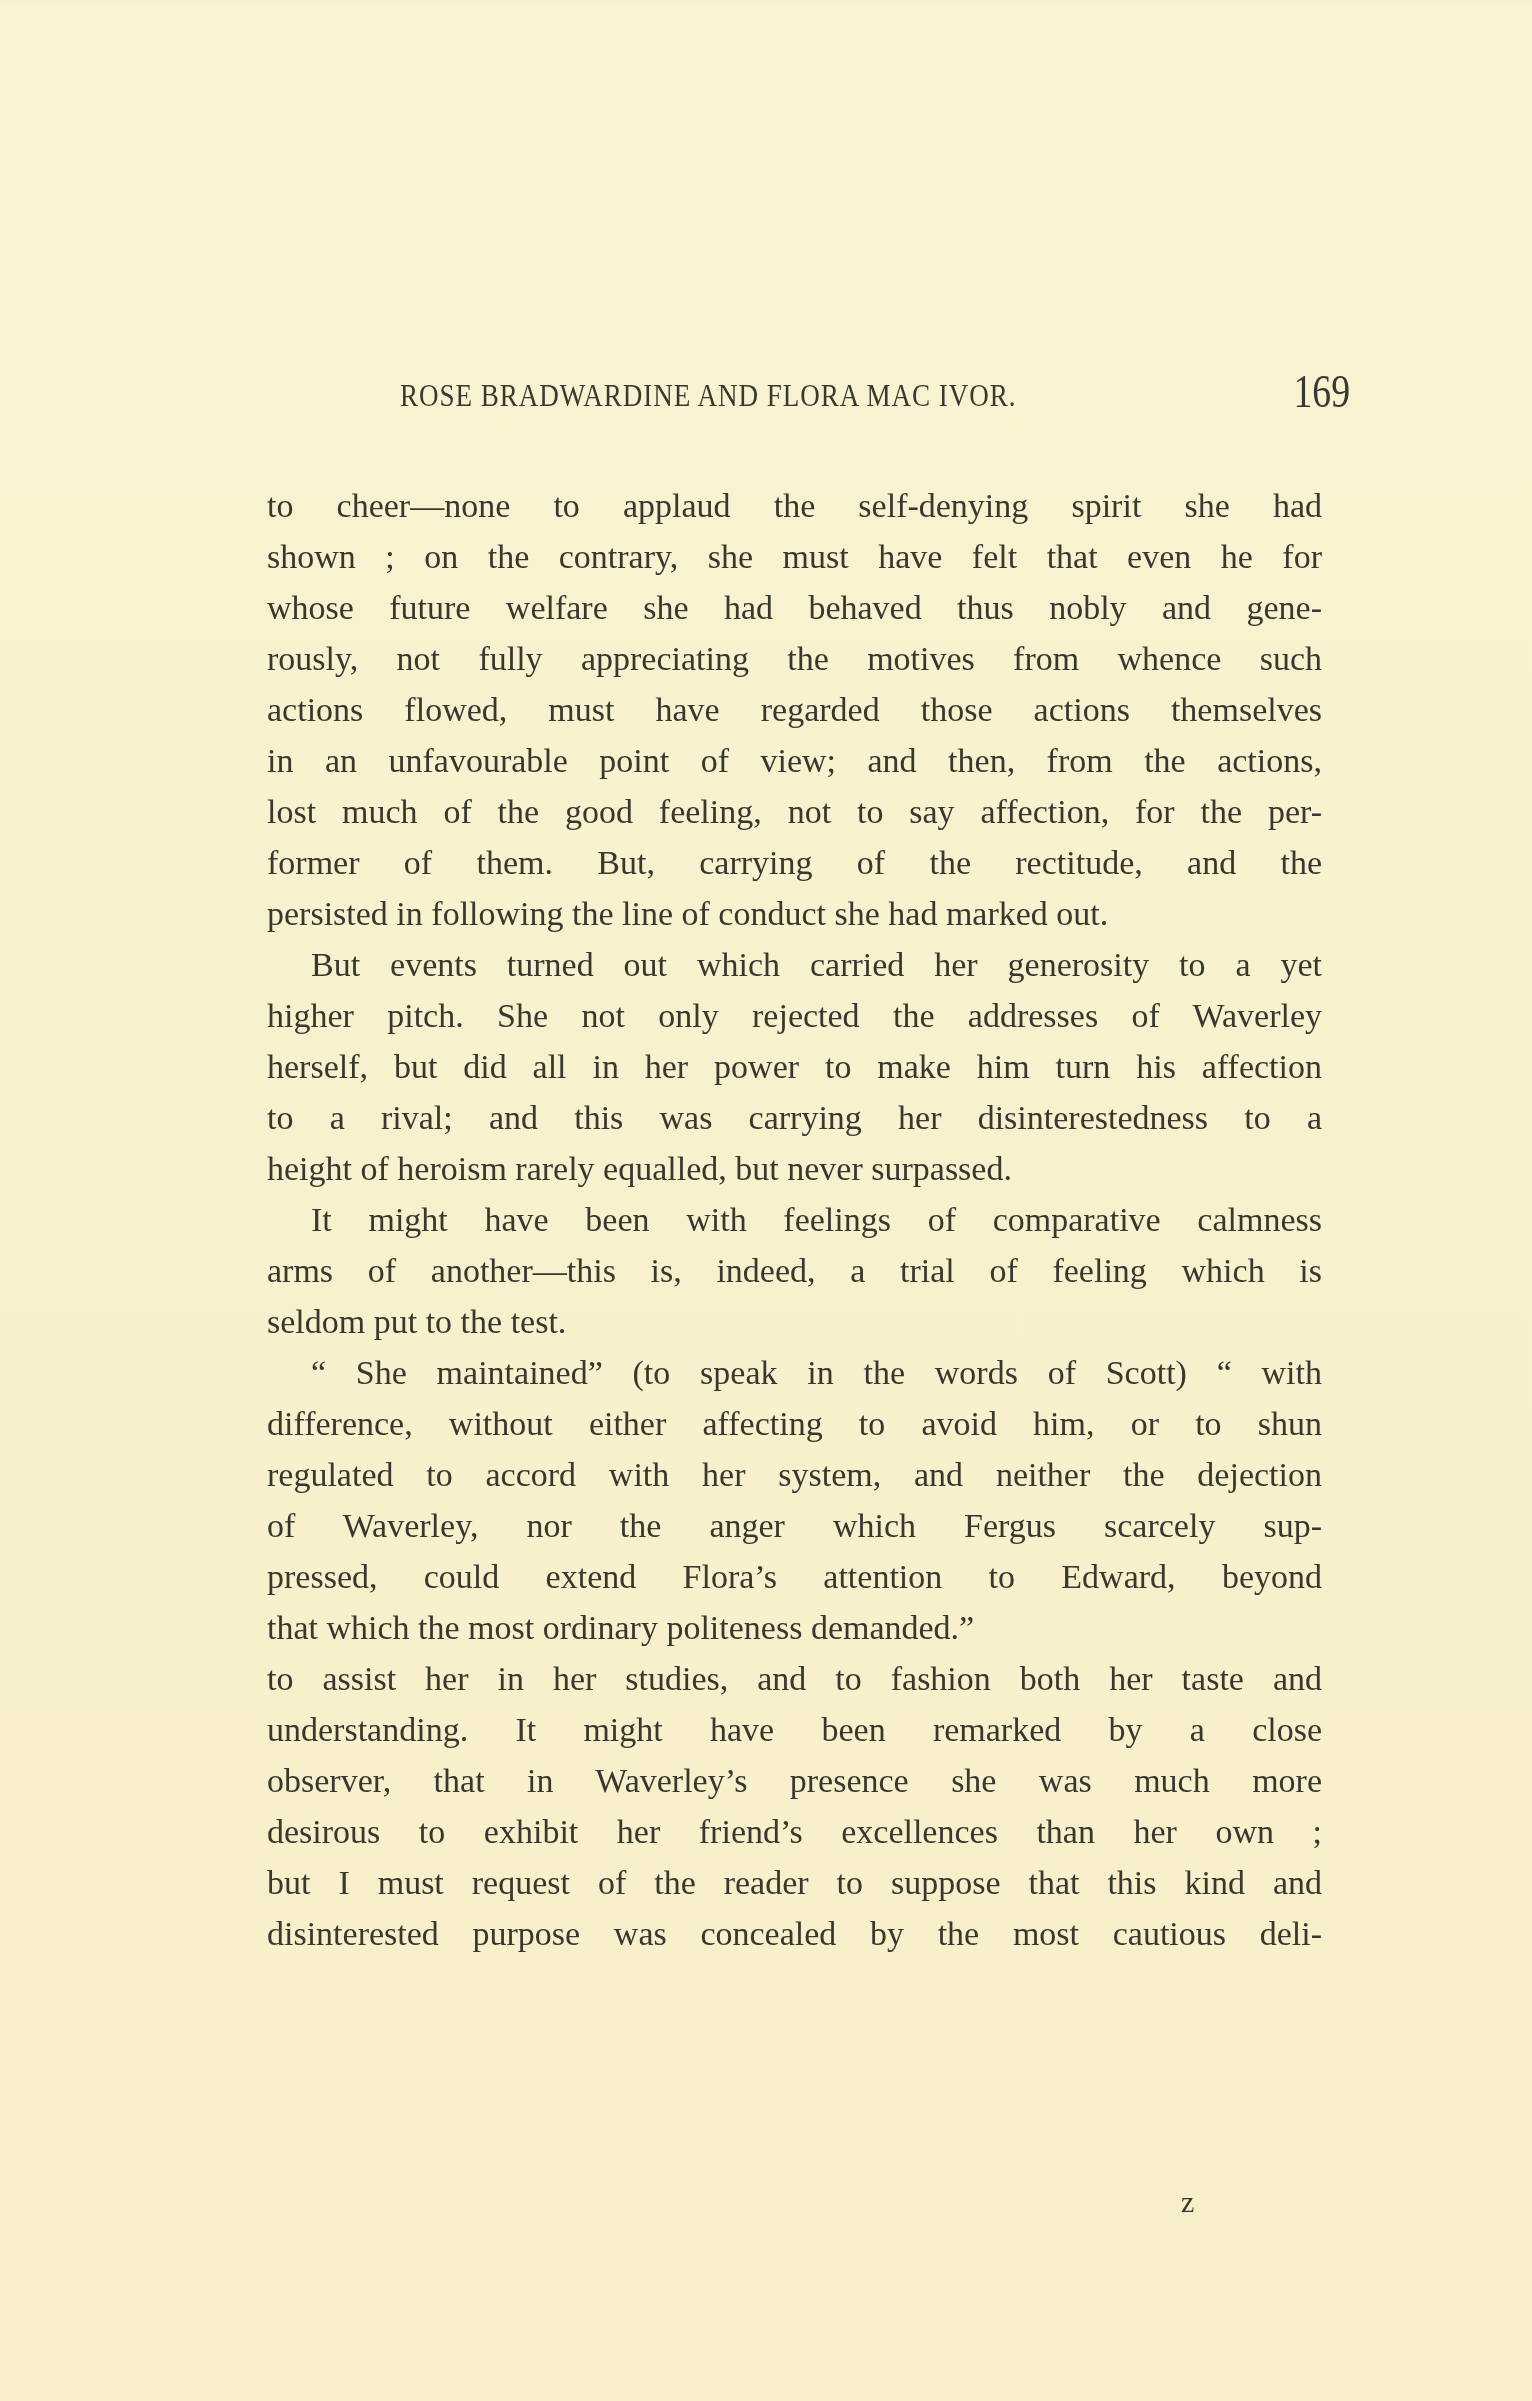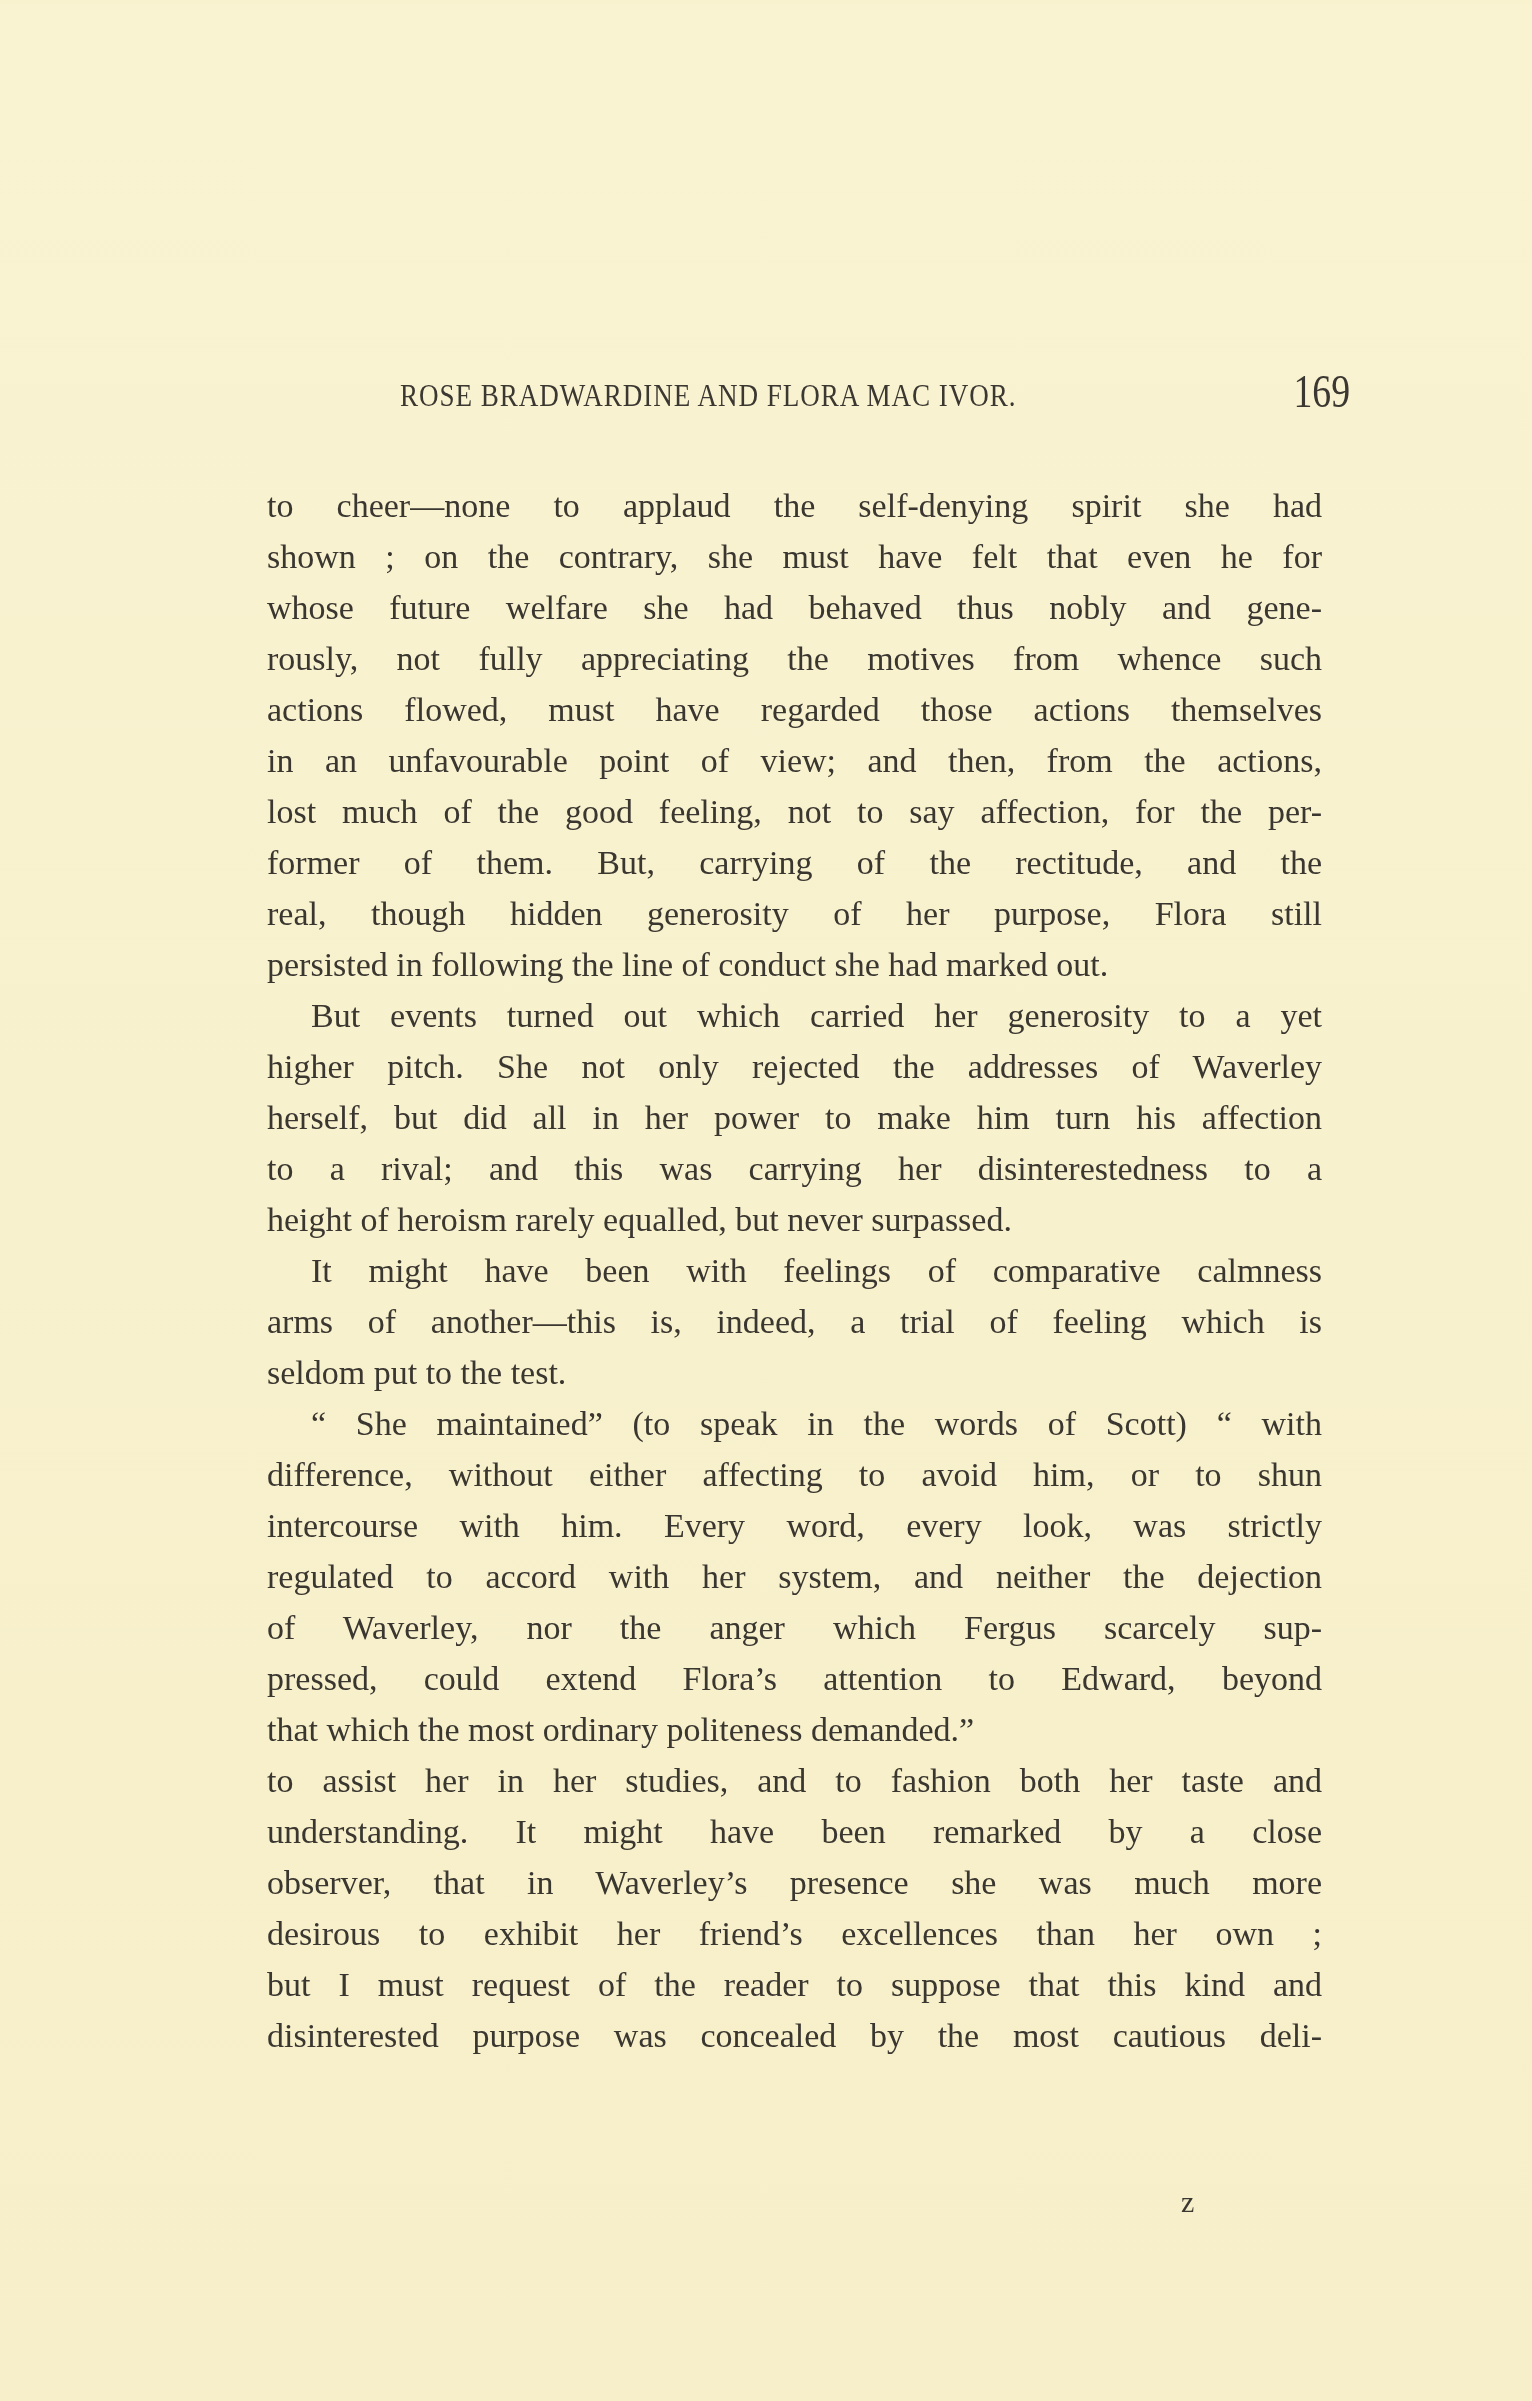--- a/index.html
+++ b/index.html
@@ -89,33 +89,31 @@
 
   <div class="body-text" id="body-text">
       <div class="line">to cheer—none to applaud the self-denying spirit she had</div>
       <div class="line">shown ; on the contrary, she must have felt that even he for</div>
       <div class="line">whose future welfare she had behaved thus nobly and gene-</div>
       <div class="line">rously, not fully appreciating the motives from whence such</div>
       <div class="line">actions flowed, must have regarded those actions themselves</div>
       <div class="line">in an unfavourable point of view; and then, from the actions,</div>
       <div class="line">lost much of the good feeling, not to say affection, for the per-</div>
       <div class="line">former of them. But, carrying of the rectitude, and the</div>
-      <div class="line">real, though hidden generosity of her purpose, Flora still</div>
       <div class="line last">persisted in following the line of conduct she had marked out.</div>
       <div class="line indent">But events turned out which carried her generosity to a yet</div>
       <div class="line">higher pitch. She not only rejected the addresses of Waverley</div>
       <div class="line">herself, but did all in her power to make him turn his affection</div>
       <div class="line">to a rival; and this was carrying her disinterestedness to a</div>
       <div class="line last">height of heroism rarely equalled, but never surpassed.</div>
       <div class="line indent">It might have been with feelings of comparative calmness</div>
       <div class="line">arms of another—this is, indeed, a trial of feeling which is</div>
       <div class="line last">seldom put to the test.</div>
       <div class="line indent">“ She maintained” (to speak in the words of Scott) “ with</div>
       <div class="line">difference, without either affecting to avoid him, or to shun</div>
-      <div class="line">intercourse with him. Every word, every look, was strictly</div>
       <div class="line">regulated to accord with her system, and neither the dejection</div>
       <div class="line">of Waverley, nor the anger which Fergus scarcely sup-</div>
       <div class="line">pressed, could extend Flora’s attention to Edward, beyond</div>
       <div class="line last">that which the most ordinary politeness demanded.”</div>
       <div class="line">to assist her in her studies, and to fashion both her taste and</div>
       <div class="line">understanding. It might have been remarked by a close</div>
       <div class="line">observer, that in Waverley’s presence she was much more</div>
       <div class="line">desirous to exhibit her friend’s excellences than her own ;</div>
       <div class="line">but I must request of the reader to suppose that this kind and</div>
       <div class="line">disinterested purpose was concealed by the most cautious deli-</div>

